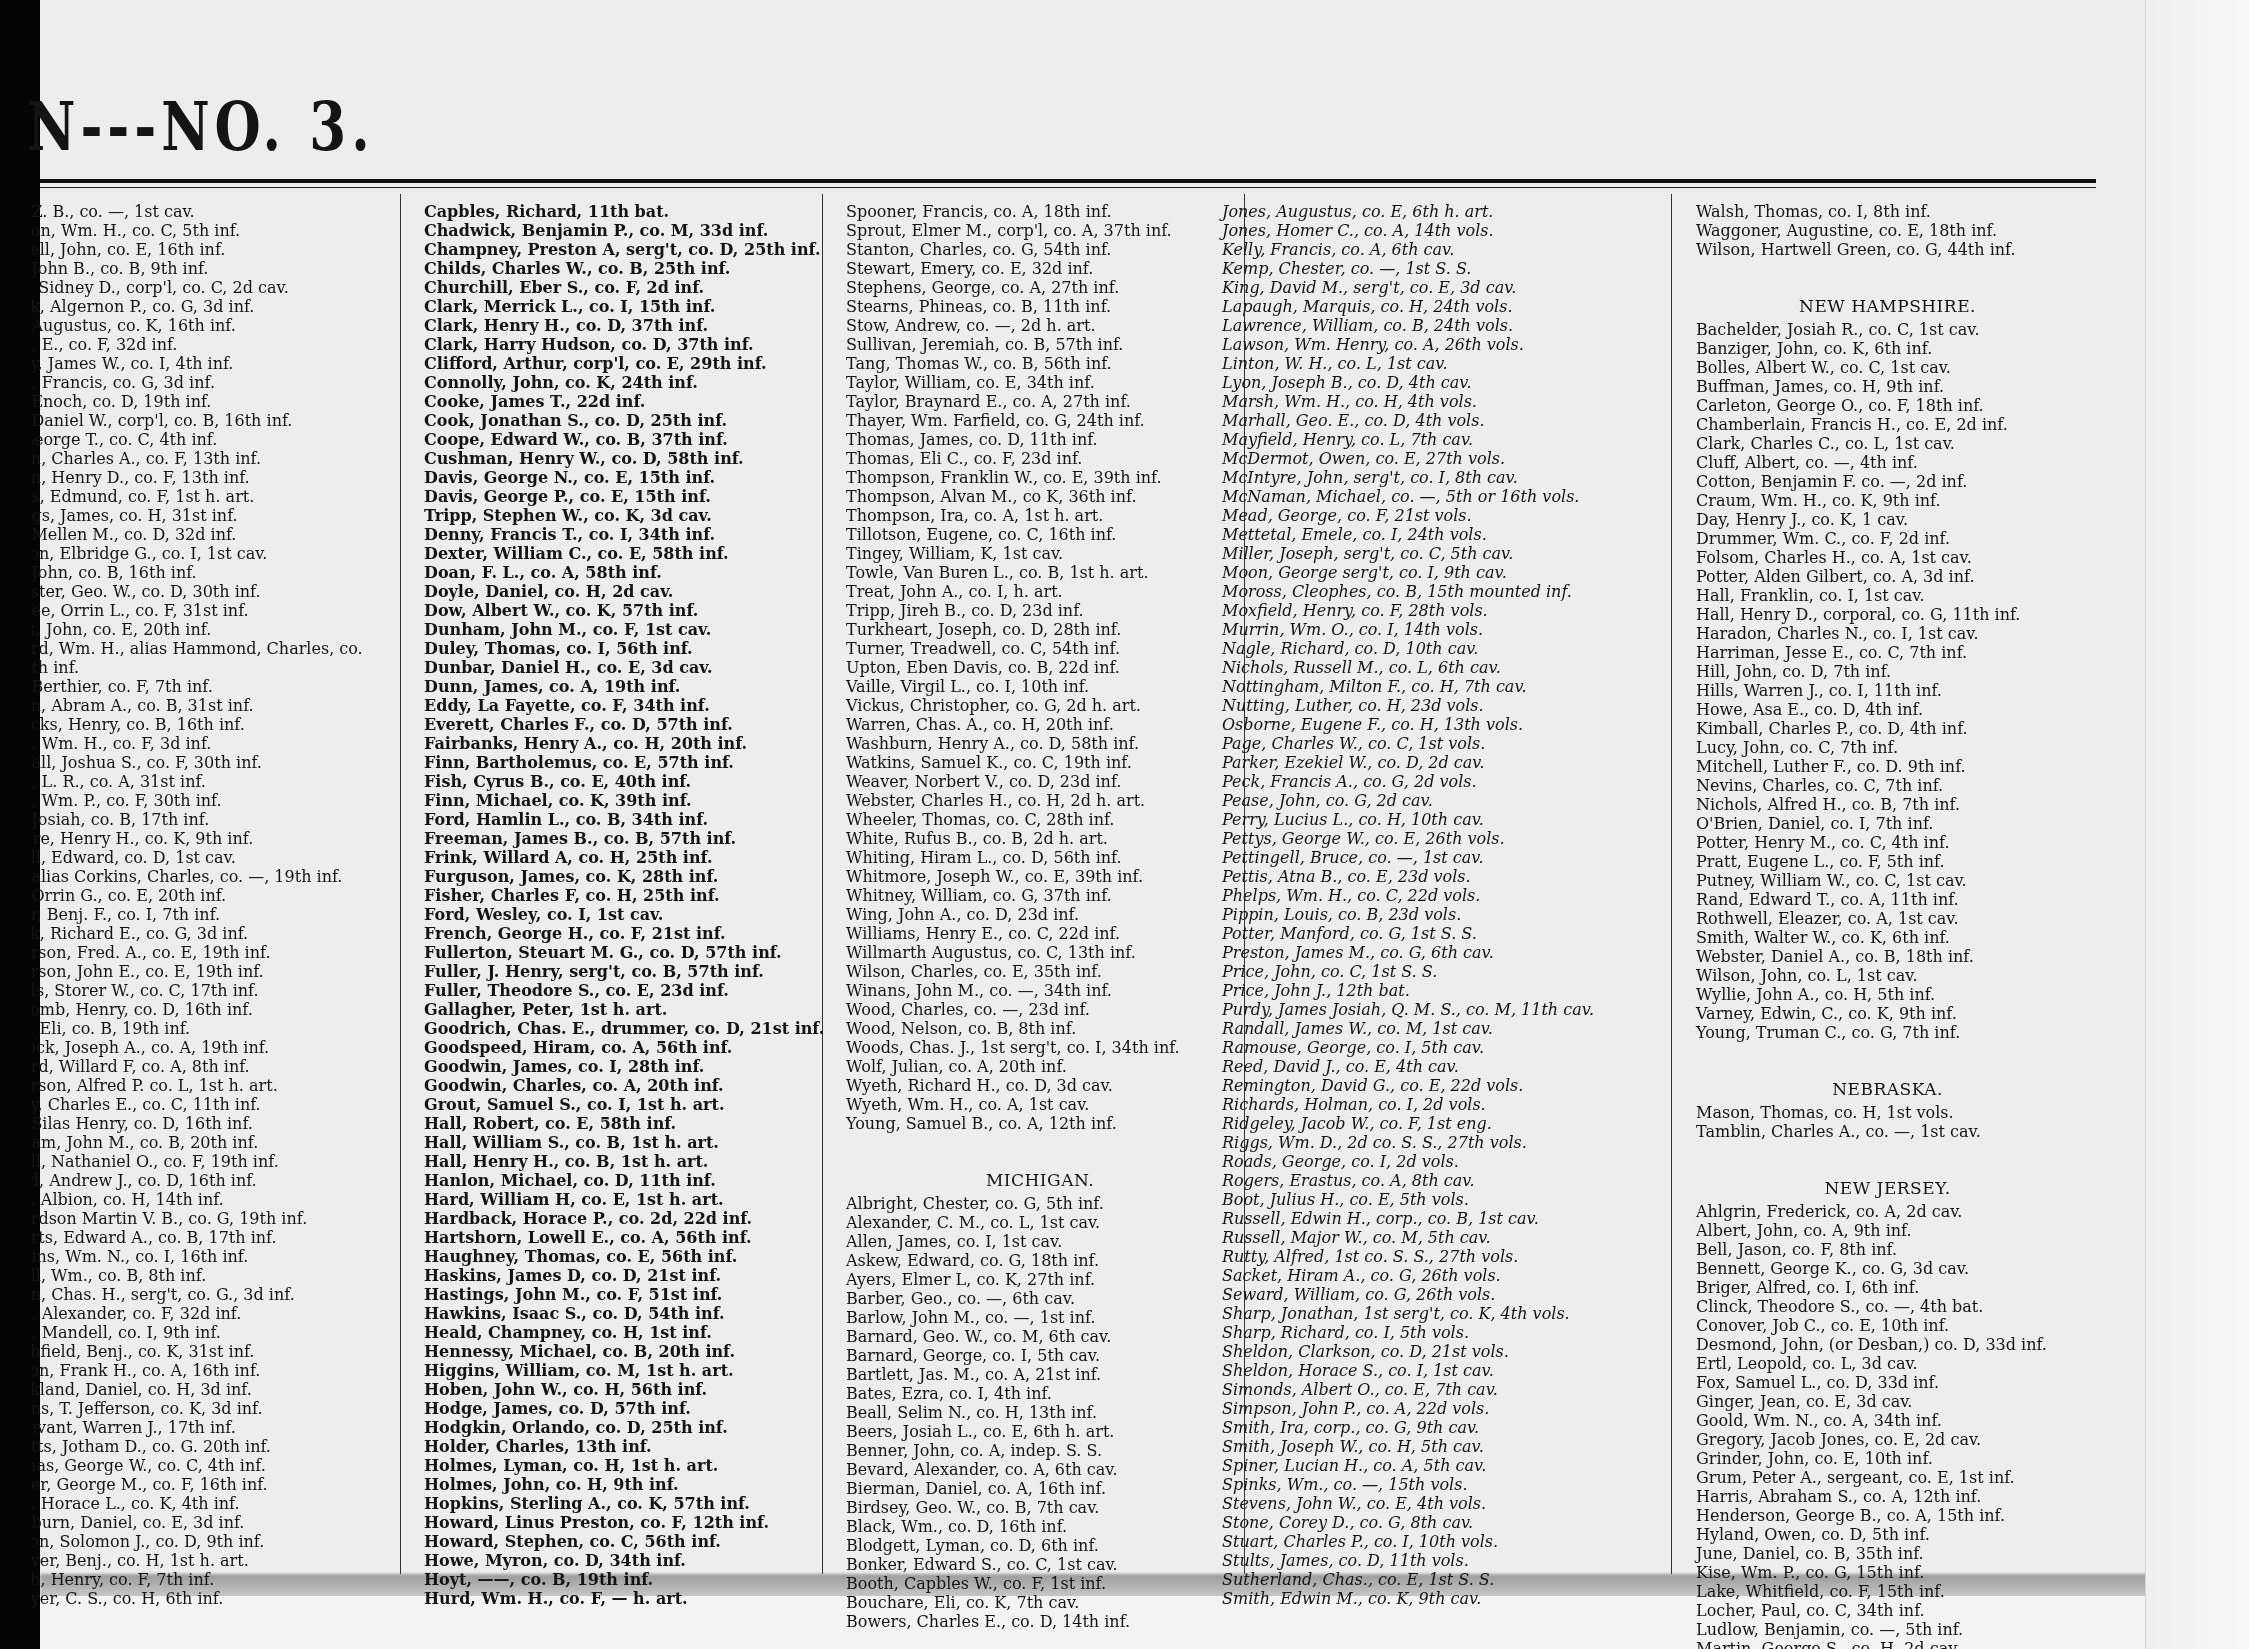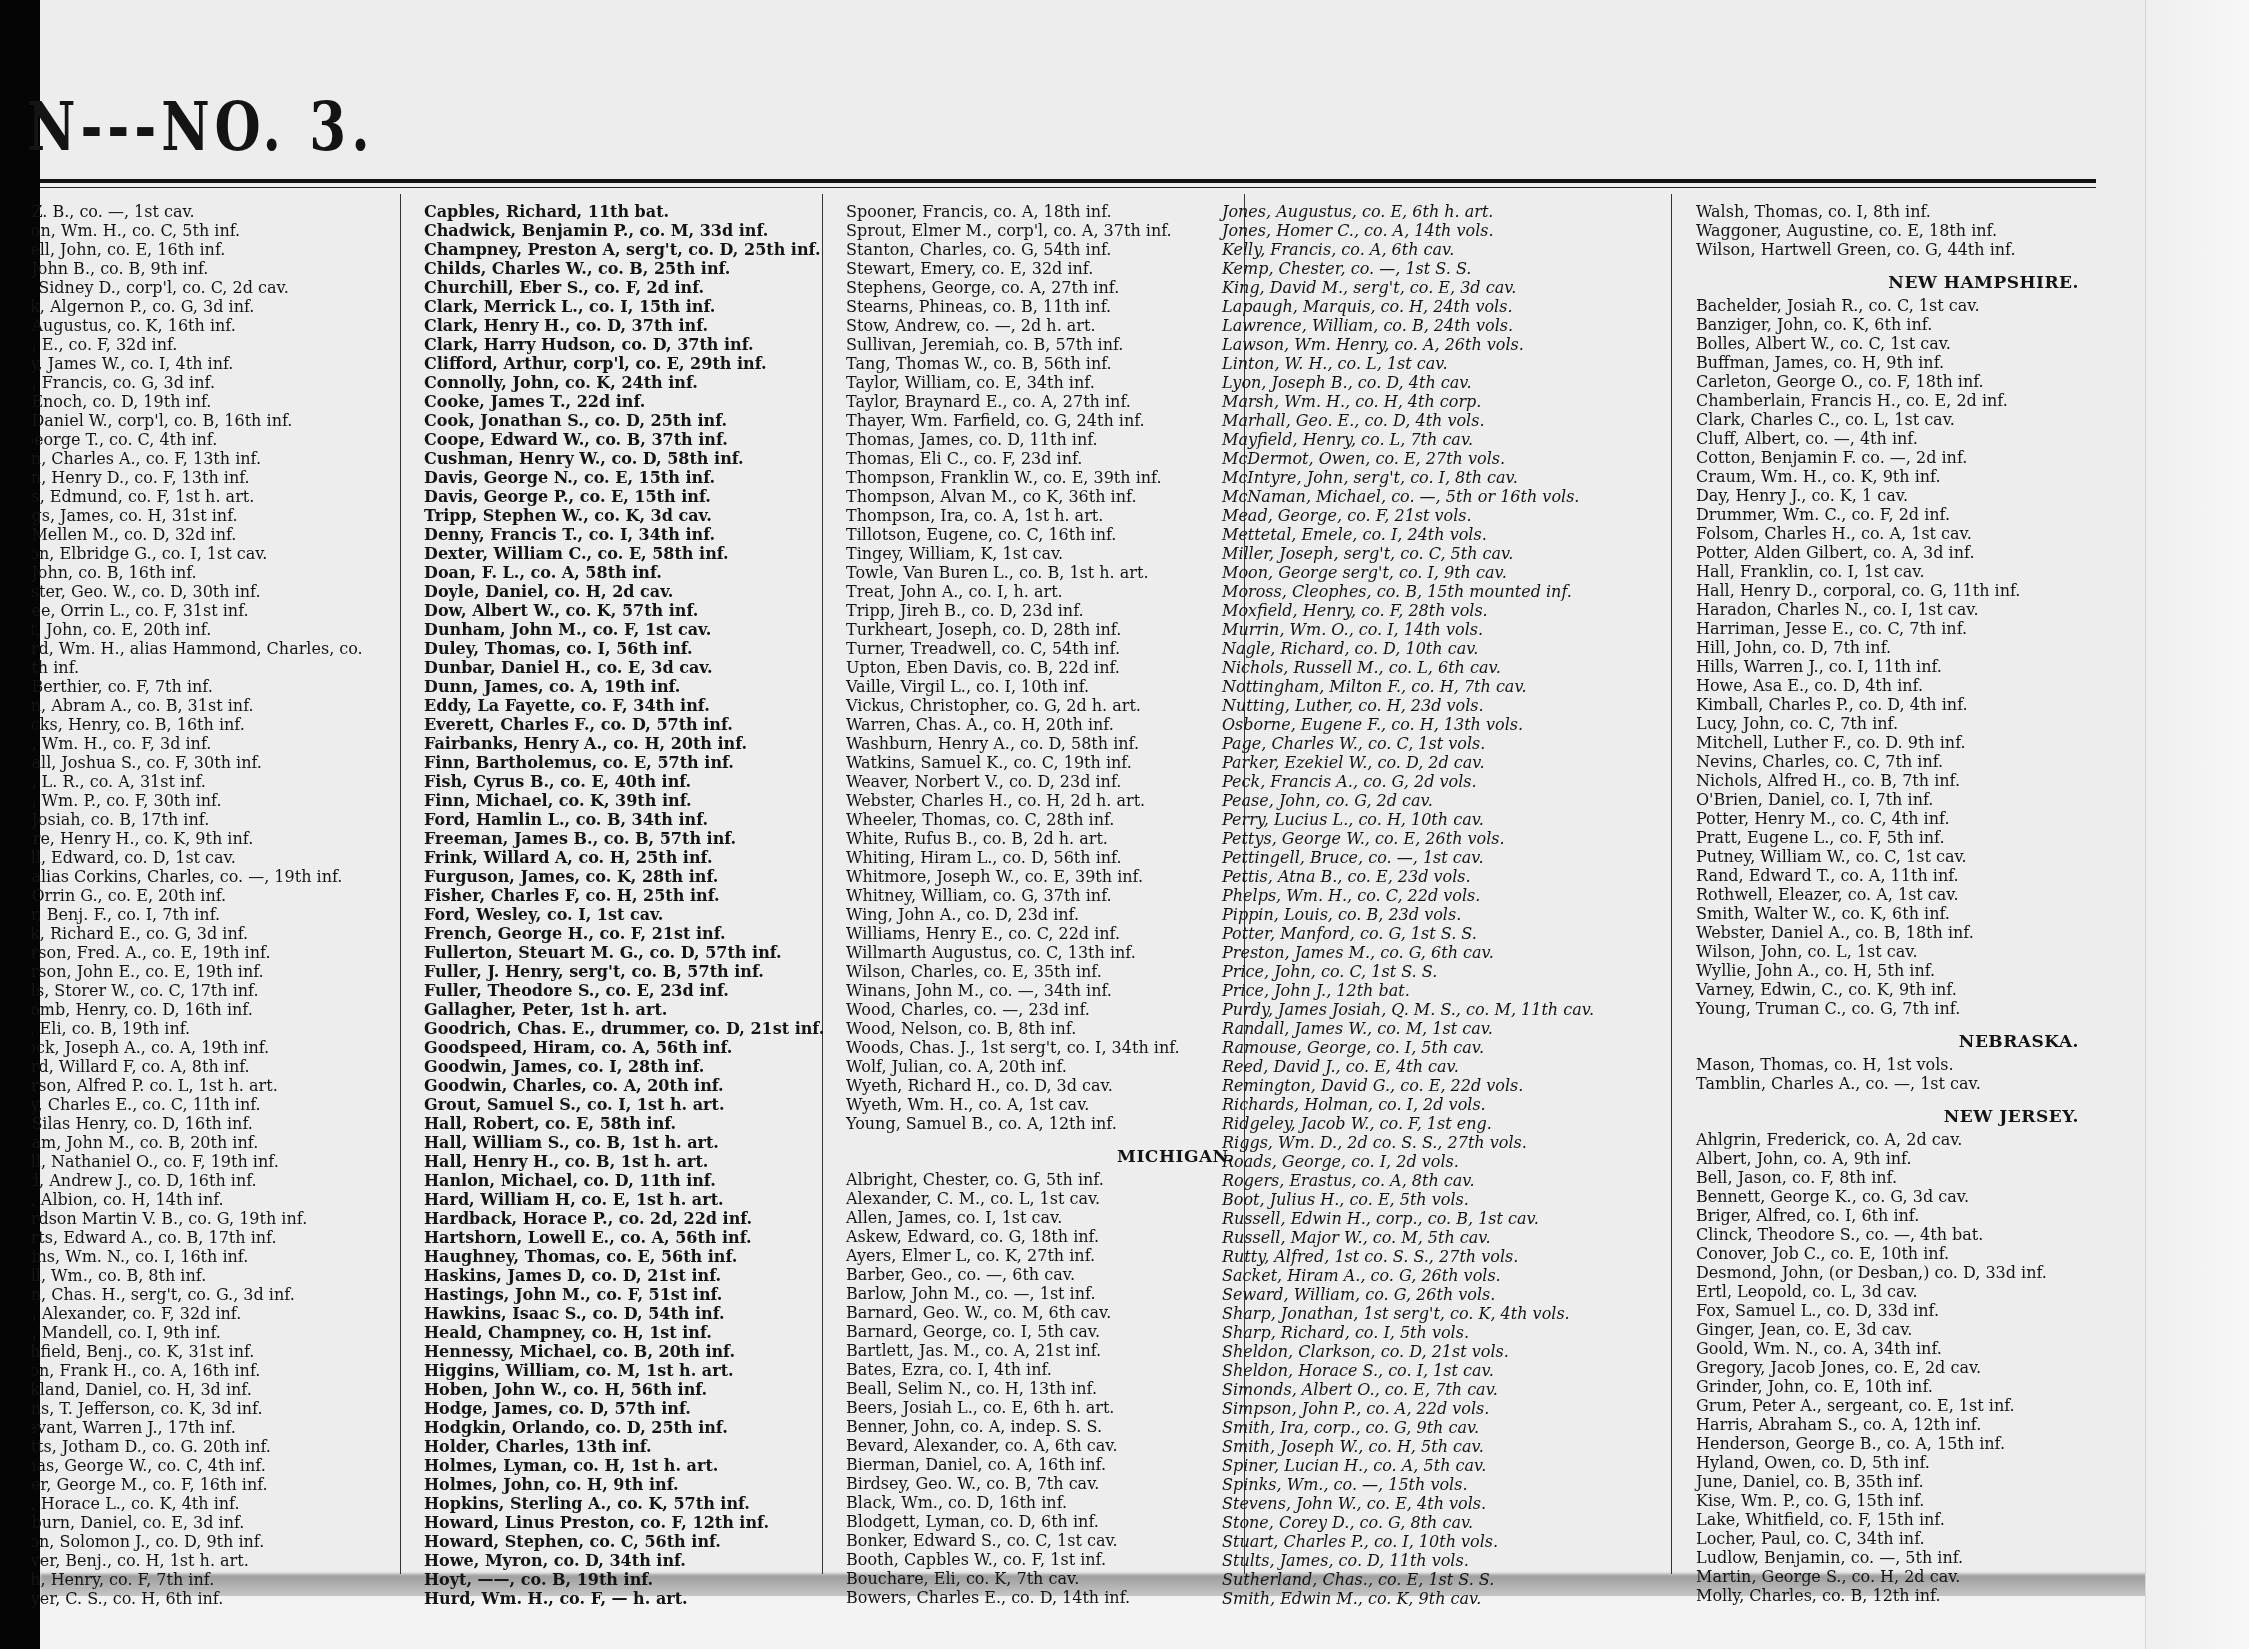--- a/index.html
+++ b/index.html
@@ -7,21 +7,21 @@
   .page { position:absolute; left:0; top:0; width:2250px; height:1574px; background:#ededed; }
   .left-edge { position:absolute; left:0; top:0; width:40px; height:1650px; background:#050505; }
   .right-edge { position:absolute; right:0; top:0; width:104px; height:1650px; background:linear-gradient(to right,#efefef,#f7f7f7); border-left:1.4px solid #d6d6d6; }
   .bottom-band { position:absolute; left:40px; right:0; top:1574px; height:27px; background:linear-gradient(#9a9a9a,#cfcfcf); filter:blur(1.8px); }
   .bottom-page { position:absolute; left:40px; right:0; top:1596px; bottom:0; background:#f3f3f3; }
   .title { position:absolute; left:27px; top:86px; font-family:"DejaVu Serif","Liberation Serif",serif; font-weight:bold; font-size:68px; letter-spacing:6.3px; transform:scaleX(0.78); transform-origin:left; white-space:nowrap; }
   .rule-thick { position:absolute; left:40px; top:179px; width:2056px; height:3.6px; background:#111; }
   .rule-thin { position:absolute; left:40px; top:187px; width:2056px; height:1.4px; background:#222; }
   .col { position:absolute; top:202px; font-size:16px; line-height:19px; white-space:nowrap; }
   .col .entry { display:block; height:19px; }
-  .col .heading { display:block; font-weight:bold; font-size:17px; letter-spacing:0.5px; height:28px; line-height:28px; text-align:right; }
+  .col .heading { display:block; font-weight:normal; font-size:17px; letter-spacing:0.5px; height:28px; line-height:28px; text-align:center;margin-top:24px; }
   .col .spacer { display:block; height:9px; }
   .divider { position:absolute; top:194px; width:1.4px; height:1380px; background:#333; }
   #col1 { left:32px; width:361px; overflow:hidden; }
   #col1 .entry { margin-left:-10.8px; }
   #col2 { left:424px; width:383px;font-weight:bold; }
   #col3 { left:846px; width:388px; }
   #col4 { left:1222px; width:397px;font-style:italic; }
   #col5 { left:1696px; width:383px; }
 </style>
 </head>
@@ -274,21 +274,21 @@
     <span class="entry">Jones, Augustus, co. E, 6th h. art.</span>
     <span class="entry">Jones, Homer C., co. A, 14th vols.</span>
     <span class="entry">Kelly, Francis, co. A, 6th cav.</span>
     <span class="entry">Kemp, Chester, co. —, 1st S. S.</span>
     <span class="entry">King, David M., serg't, co. E, 3d cav.</span>
     <span class="entry">Lapaugh, Marquis, co. H, 24th vols.</span>
     <span class="entry">Lawrence, William, co. B, 24th vols.</span>
     <span class="entry">Lawson, Wm. Henry, co. A, 26th vols.</span>
     <span class="entry">Linton, W. H., co. L, 1st cav.</span>
     <span class="entry">Lyon, Joseph B., co. D, 4th cav.</span>
-    <span class="entry">Marsh, Wm. H., co. H, 4th corp.</span>
+    <span class="entry">Marsh, Wm. H., co. H, 4th vols.</span>
     <span class="entry">Marhall, Geo. E., co. D, 4th vols.</span>
     <span class="entry">Mayfield, Henry, co. L, 7th cav.</span>
     <span class="entry">McDermot, Owen, co. E, 27th vols.</span>
     <span class="entry">McIntyre, John, serg't, co. I, 8th cav.</span>
     <span class="entry">McNaman, Michael, co. —, 5th or 16th vols.</span>
     <span class="entry">Mead, George, co. F, 21st vols.</span>
     <span class="entry">Mettetal, Emele, co. I, 24th vols.</span>
     <span class="entry">Miller, Joseph, serg't, co. C, 5th cav.</span>
     <span class="entry">Moon, George serg't, co. I, 9th cav.</span>
     <span class="entry">Moross, Cleophes, co. B, 15th mounted inf.</span>

